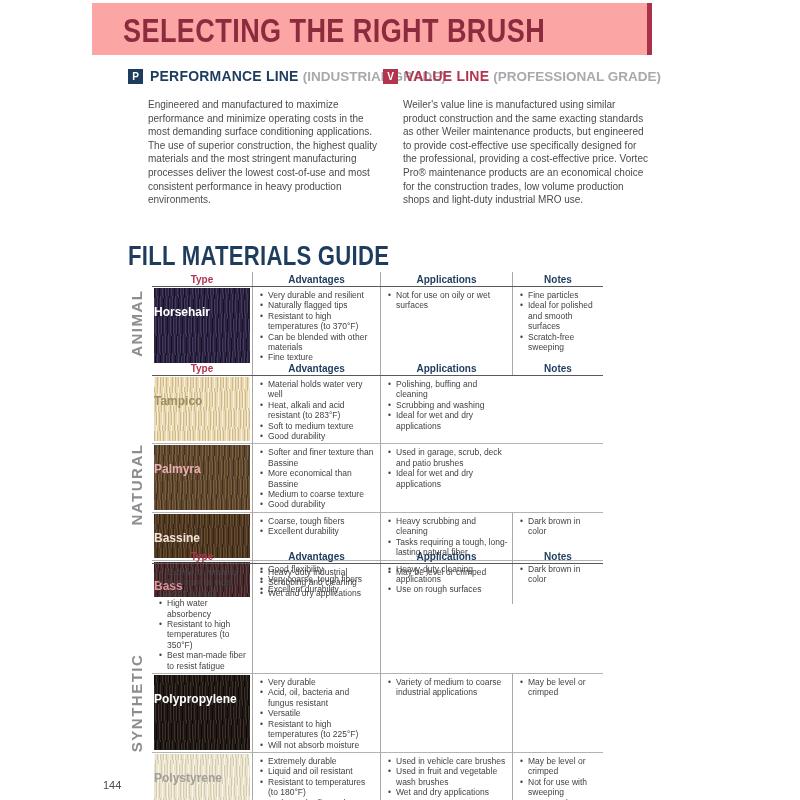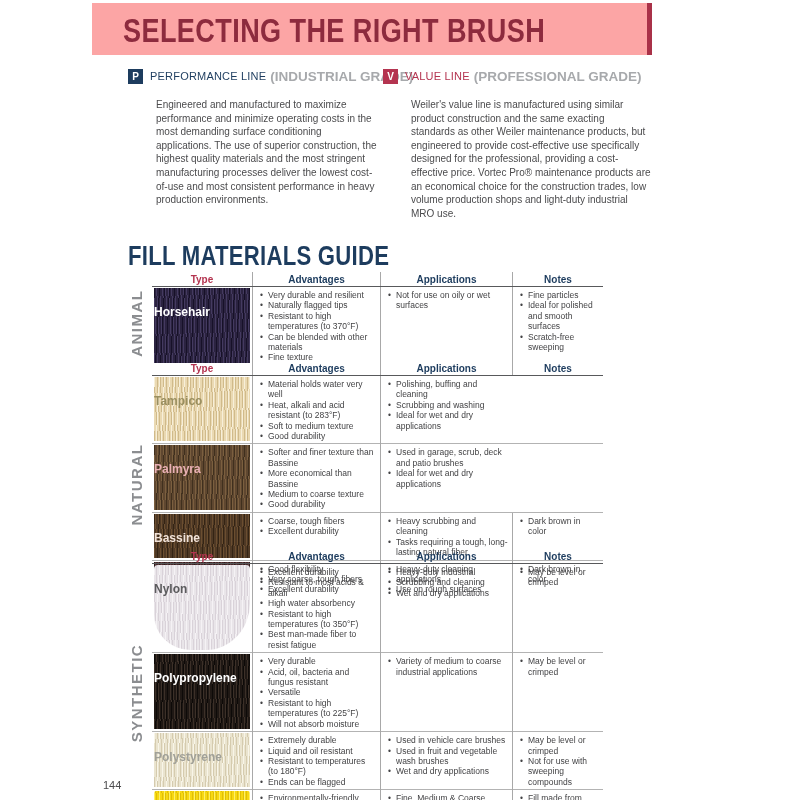--- a/index.html
+++ b/index.html
@@ -15,24 +15,24 @@
 
   
   .line-col{position:absolute;top:68px;}
   .line-left{left:128px;width:252px;}
   .line-right{left:383px;width:268px;}
   .line-head{display:flex;align-items:center;height:16px;white-space:nowrap;}
   .badge{display:inline-block;width:15px;height:15px;line-height:15px;text-align:center;
         color:#fff;font-size:10px;font-weight:bold;margin-right:7px;flex:0 0 auto;}
   .badge-p{background:#1d3c5e;}
   .badge-v{background:#b43450;}
-  .line-name{font-size:11px;font-weight:normal;letter-spacing:.2px;}
+  .line-name{font-size:14px;font-weight:bold;letter-spacing:.2px;}
   .navy{color:#1d3c5e;} .crimson{color:#b43450;}
   .line-grade{font-size:13.5px;font-weight:bold;color:#a7a9ac;margin-left:4px;}
-  .line-desc{margin:14px 0 0 28px;font-size:10px;line-height:13.6px;color:#4b4b4d;}
+  .line-desc{margin:14px 0 0 20px;font-size:10px;line-height:13.6px;color:#4b4b4d;}
 
   
   .guide-title{position:absolute;left:128px;top:241px;margin:0;font-size:27px;font-weight:bold;
         color:#1d3c5e;letter-spacing:.3px;}
 
   
   .ftable{position:absolute;left:152px;width:451px;}
   .side-label{position:absolute;left:-24px;top:12px;bottom:2px;writing-mode:vertical-rl;
         transform:rotate(180deg);display:flex;align-items:center;justify-content:center;
         font-size:15px;font-weight:bold;color:#8b8d90;letter-spacing:1.5px;}
@@ -205,25 +205,20 @@
 
   <section class="ftable" style="top:549px">
     <div class="side-label">SYNTHETIC</div>
     <div class="thead">
       <div class="th th-type">Type</div>
       <div class="th">Advantages</div>
       <div class="th">Applications</div>
       <div class="th">Notes</div>
     </div>
     <div class="trow" style="min-height:54px">
-      <div class="td td-type" style="--base: #e9e5e9; --s1: #d9d2d9; --s2: #f5f2f5; --lc: #5b5b5d;">
-        <div class="swatch dome">
-          <span class="swatch-label">Nylon</span>
-        </div>
-      </div>
       <ul class="td td-list">
           <li>Excellent durability</li>
           <li>Resistant to most acids &amp; alkali</li>
           <li>High water absorbency</li>
           <li>Resistant to high temperatures (to 350°F)</li>
           <li>Best man-made fiber to resist fatigue</li>
         </ul>
       <ul class="td td-list">
           <li>Heavy-duty industrial</li>
           <li>Scrubbing and cleaning</li>

